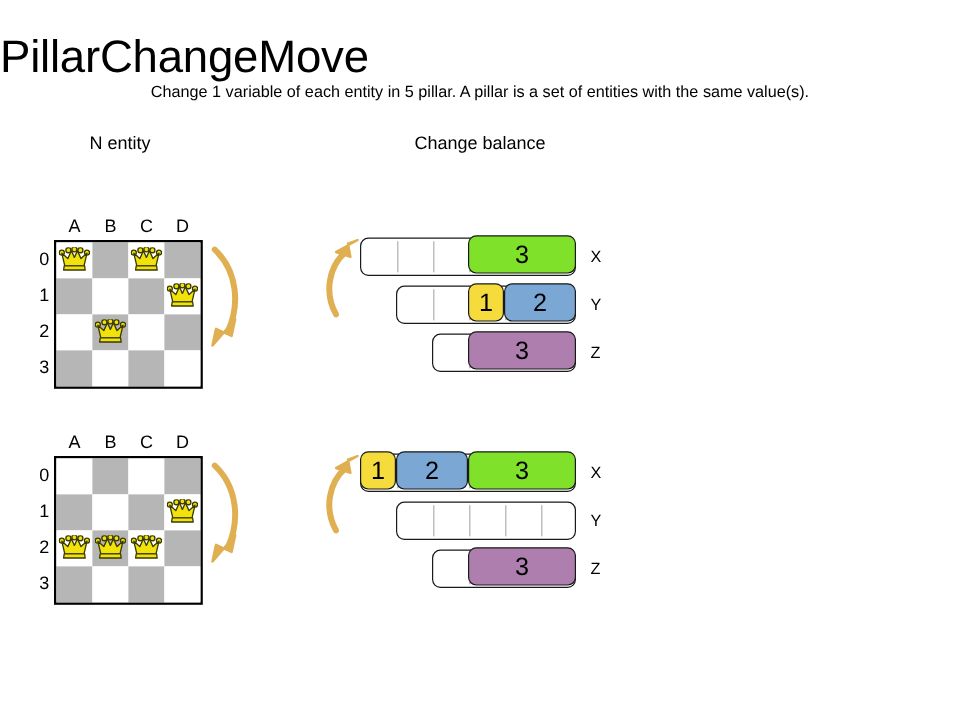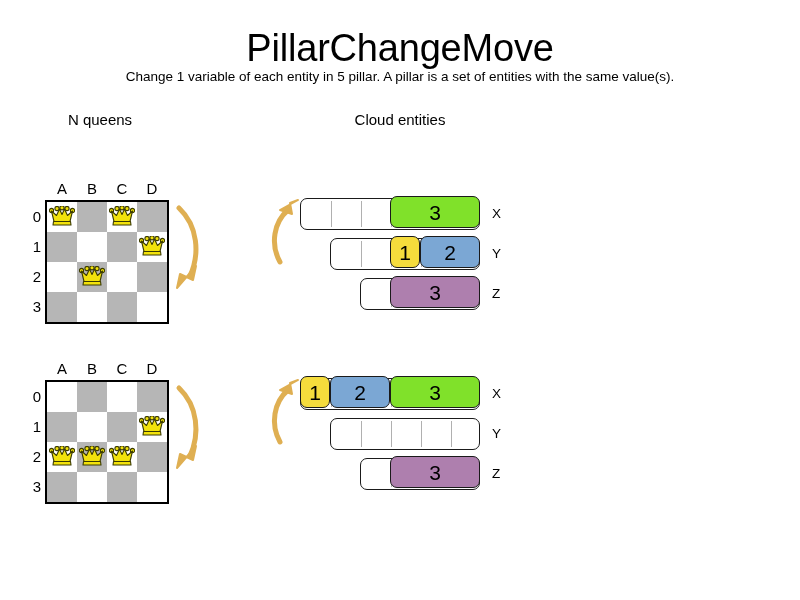--- a/index.html
+++ b/index.html
@@ -15,21 +15,21 @@
     color: #000000;
     overflow: hidden;
   }
 
   
   #doc-title {
     position: absolute;
     top: 26px;
     left: 0;
     width: 800px;
-    text-align: center;
+    text-align: left;
     font-size: 38px;
     font-weight: normal;
     letter-spacing: -0.2px;
     line-height: 44px;
   }
   #doc-subtitle {
     position: absolute;
     top: 68px;
     left: 0;
     width: 800px;
@@ -155,22 +155,22 @@
   #arrow-nqueens-bottom { left: 168px; top: 376px; }
   #arrow-cloud-top      { left: 268px; top: 194px; }
   #arrow-cloud-bottom   { left: 268px; top: 374px; }
 </style>
 </head>
 <body>
 
 <div id="doc-title">PillarChangeMove</div>
 <div id="doc-subtitle">Change 1 variable of each entity in 5 pillar. A pillar is a set of entities with the same value(s).</div>
 
-<div id="heading-nqueens" class="section-heading">N queens</div>
-<div id="heading-cloud" class="section-heading">Cloud entities</div>
+<div id="heading-nqueens" class="section-heading">N entity</div>
+<div id="heading-cloud" class="section-heading">Change balance</div>
 
 <div class="board-wrap" id="board-top">
   <div class="board">
       <div class="col-label" style="left: 0px;">A</div>
       <div class="col-label" style="left: 30px;">B</div>
       <div class="col-label" style="left: 60px;">C</div>
       <div class="col-label" style="left: 90px;">D</div>
       <div class="row-label" style="top: 0px;">0</div>
       <div class="row-label" style="top: 30px;">1</div>
       <div class="row-label" style="top: 60px;">2</div>

